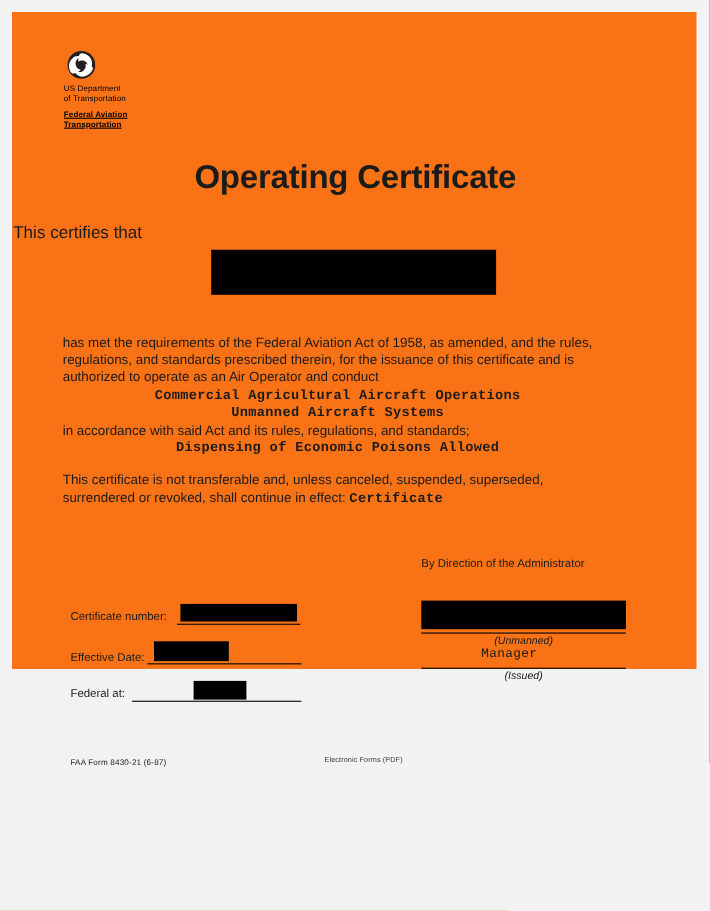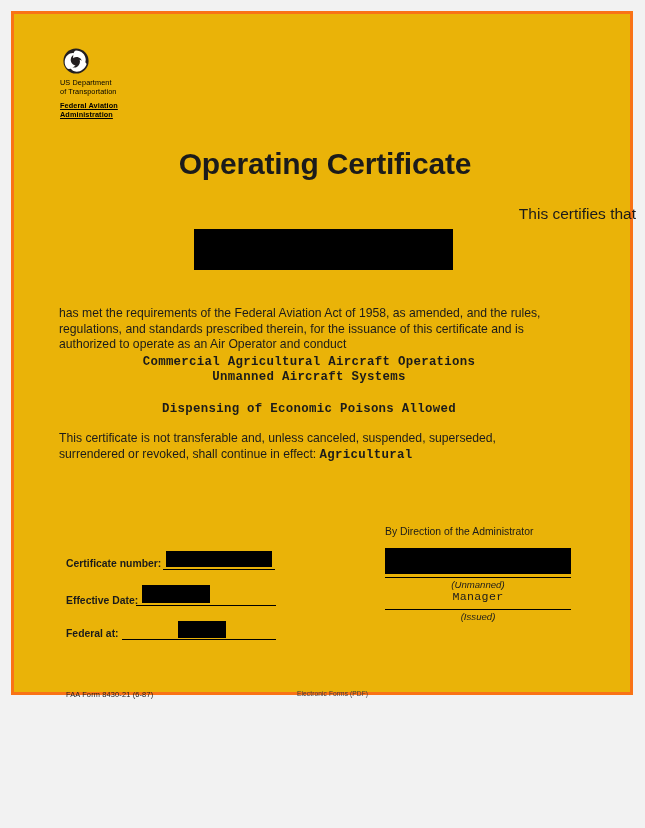--- a/index.html
+++ b/index.html
@@ -14,23 +14,23 @@
     font-family: "Liberation Sans", sans-serif;
     overflow: hidden;
   }
 
   
   .page {
     position: absolute;
     left: 11px;
     top: 11px;
     width: 622px;
-    height: 684px;
-    background: #eab308;
-    border: 3px solid #f97316;
+    height: 597px;
+    background: #f97316;
+    border: 1px solid #f97316;
     box-sizing: border-box;
   }
 
   
   .agency-block {
     position: absolute;
     left: 45px;
     top: 34px;
     width: 160px;
   }
@@ -68,21 +68,21 @@
     font-size: 30px;
     font-weight: 700;
     color: #1b1b1b;
     letter-spacing: -0.2px;
   }
   .subtitle {
     position: absolute;
     left: 0;
     top: 191px;
     width: 622px;
-    text-align: right;
+    text-align: left;
     font-size: 15.5px;
     font-weight: 400;
     color: #1b1b1b;
   }
 
   
   .redaction {
     position: absolute;
     background: #000000;
   }
@@ -143,21 +143,20 @@
     letter-spacing: 0.3px;
   }
 
   
   .by-direction {
     position: absolute;
     left: 371px;
     top: 495px;
     font-size: 10.4px;
     color: #1b1b1b;
-    margin-top: 17px;
   }
   .redaction-signature {
     left: 371px;
     top: 534px;
     width: 186px;
     height: 26px;
   }
   .rule {
     position: absolute;
     background: #000000;
@@ -173,21 +172,21 @@
     left: 371px;
     top: 565px;
     width: 186px;
     text-align: center;
     font-size: 9.6px;
     font-style: italic;
     color: #1b1b1b;
   }
   .manager-value {
     position: absolute;
-    left: 371px;
+    left: 358px;
     top: 576px;
     width: 186px;
     text-align: center;
     font-family: "Liberation Mono", "DejaVu Sans Mono", monospace;
     font-size: 11.6px;
     color: #1b1b1b;
     letter-spacing: 0.3px;
   }
   .rule-title {
     left: 371px;
@@ -205,21 +204,20 @@
     color: #1b1b1b;
   }
 
   
   .field-label {
     position: absolute;
     left: 52px;
     font-size: 10.4px;
     color: #1b1b1b;
     white-space: nowrap;
-    font-weight: bold;
   }
   .label-cert   { top: 544px; }
   .label-eff    { top: 581px; }
   .label-issued { top: 614px; }
 
   .field-rule {
     position: absolute;
     height: 1.4px;
     background: #000000;
   }
@@ -261,38 +259,39 @@
       <path d="M58 40 C54 52 42 60 30 58 C22 56 17 50 16 43 C21 48 29 50 35 46 C41 42 43 35 41 29 C50 33 58 35 58 40 Z" fill="#ffffff"></path>
       <path d="M10 50 C2 41 2 26 11 18 C17 12 25 11 31 14 C24 16 19 22 19 29 C19 36 24 42 31 43 C24 49 15 54 10 50 Z" fill="#ffffff"></path>
       <circle cx="32" cy="32" r="7.5" fill="#231f20"></circle>
     </svg>
     <div class="agency-line1">
       <div>US Department</div>
       <div>of Transportation</div>
     </div>
     <div class="agency-line2">
       <div>Federal Aviation</div>
-      <div>Administration</div>
+      <div>Transportation</div>
     </div>
   </div>
 
   <div class="doc-title">Operating Certificate</div>
   <div class="subtitle">This certifies that</div>
 
   <div class="redaction redaction-name"></div>
 
   <div class="body-copy">
     <span>has met the requirements of the Federal Aviation Act of 1958, as amended, and the rules, regulations, and standards prescribed therein, for the issuance of this certificate and is authorized to operate as an Air Operator and conduct</span>
     <div class="mono-line mono-line-2">Unmanned Aircraft Systems</div>
     <div class="mono-line mono-line-1">Commercial Agricultural Aircraft Operations</div>
+    <div class="accordance">in accordance with said Act and its rules, regulations, and standards;</div>
     <div class="mono-line mono-line-3">Dispensing of Economic Poisons Allowed</div>
   </div>
 
   <div class="nontransfer">
-    <span>This certificate is not transferable and, unless canceled, suspended, superseded, surrendered or revoked, shall continue in effect: </span><span class="inline-mono">Agricultural</span>
+    <span>This certificate is not transferable and, unless canceled, suspended, superseded, surrendered or revoked, shall continue in effect: </span><span class="inline-mono">Certificate</span>
   </div>
 
   <div class="by-direction">By Direction of the Administrator</div>
   <div class="redaction redaction-signature"></div>
   <div class="rule rule-signature"></div>
   <div class="sig-caption">(Unmanned)</div>
   <div class="manager-value">Manager</div>
   <div class="rule rule-title"></div>
   <div class="title-caption">(Issued)</div>
 

